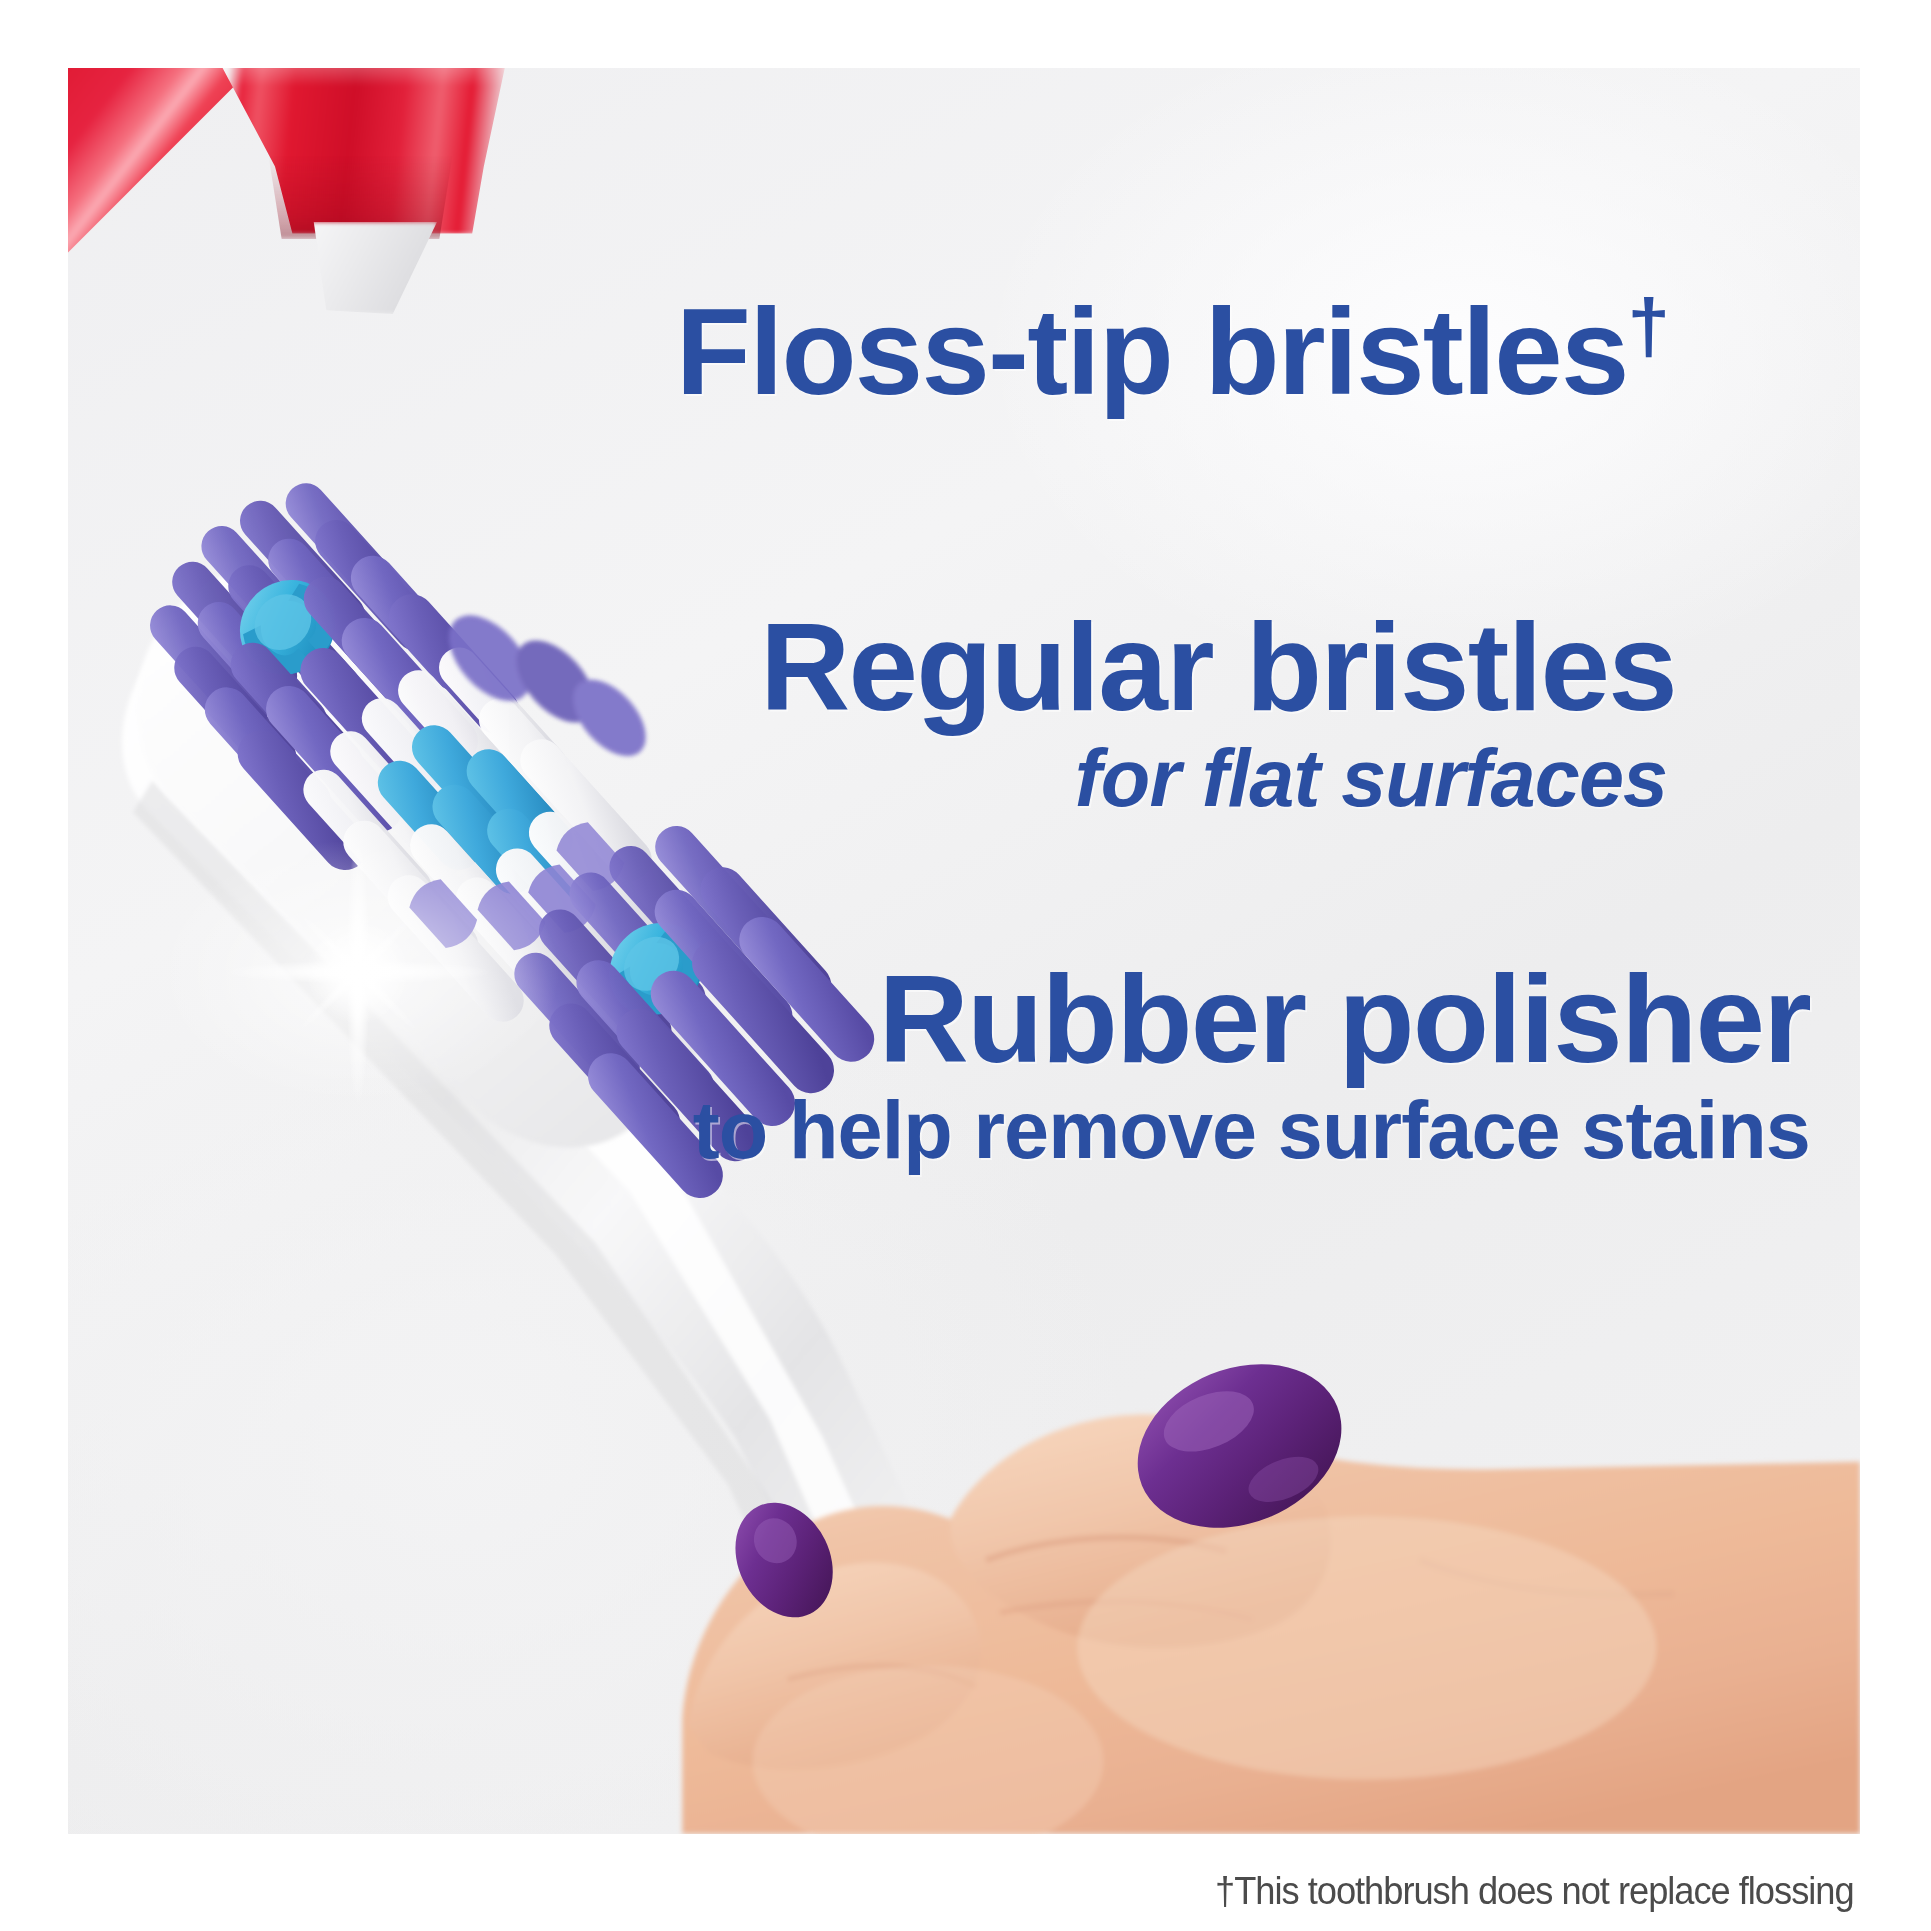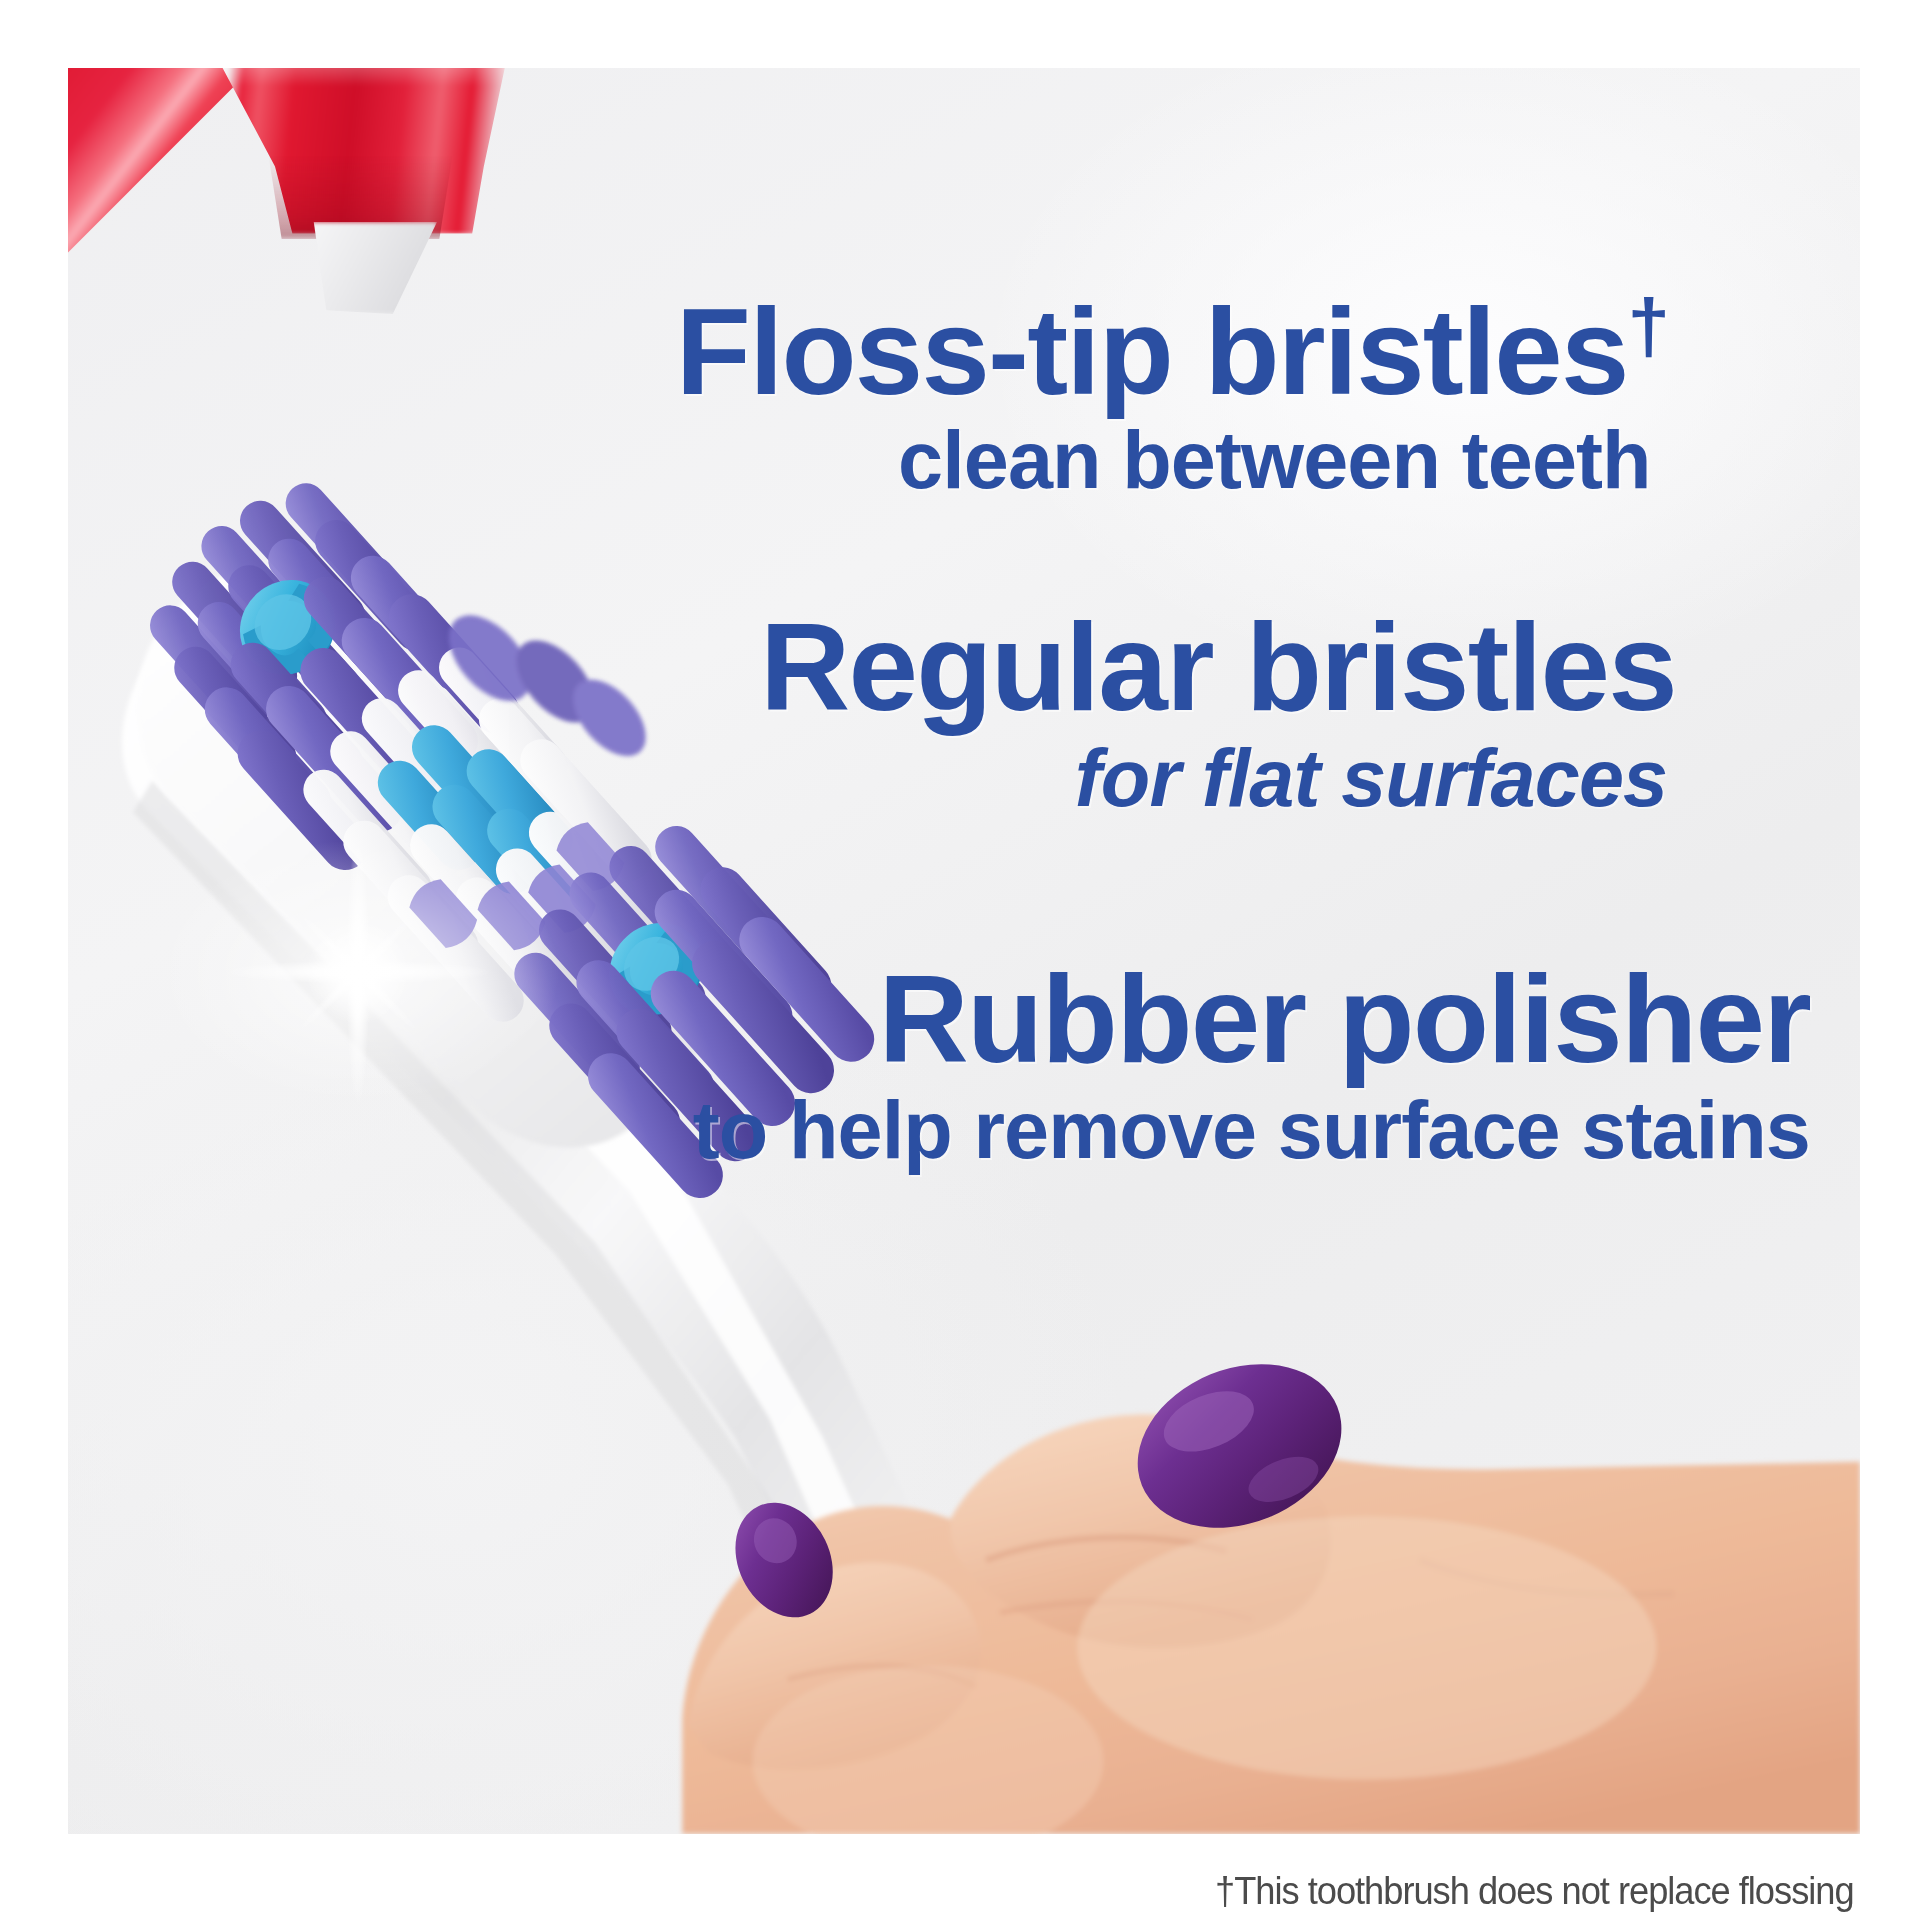--- a/index.html
+++ b/index.html
@@ -430,21 +430,20 @@
         </g>
         <g>
           <ellipse cx="816" cy="1700" rx="52" ry="68" transform="rotate(-26 816 1700)" fill="url(#nailG)"></ellipse>
           <ellipse cx="806" cy="1678" rx="24" ry="26" transform="rotate(-26 806 1678)" fill="#9a62b8" opacity="0.45"></ellipse>
         </g>
       </svg>
     </div>
 
     <div class="txt-block" id="b1">
       <div class="headline"><span>Floss-tip bristles</span><span class="dagger">†</span></div>
-      <div class="subline">clean between teeth</div>
     </div>
 
     <div class="txt-block" id="b2">
       <div class="headline">Regular bristles</div>
       <div class="subline">for flat surfaces</div>
     </div>
 
     <div class="txt-block" id="b3">
       <div class="headline">Rubber polisher</div>
       <div class="subline">to help remove surface stains</div>

